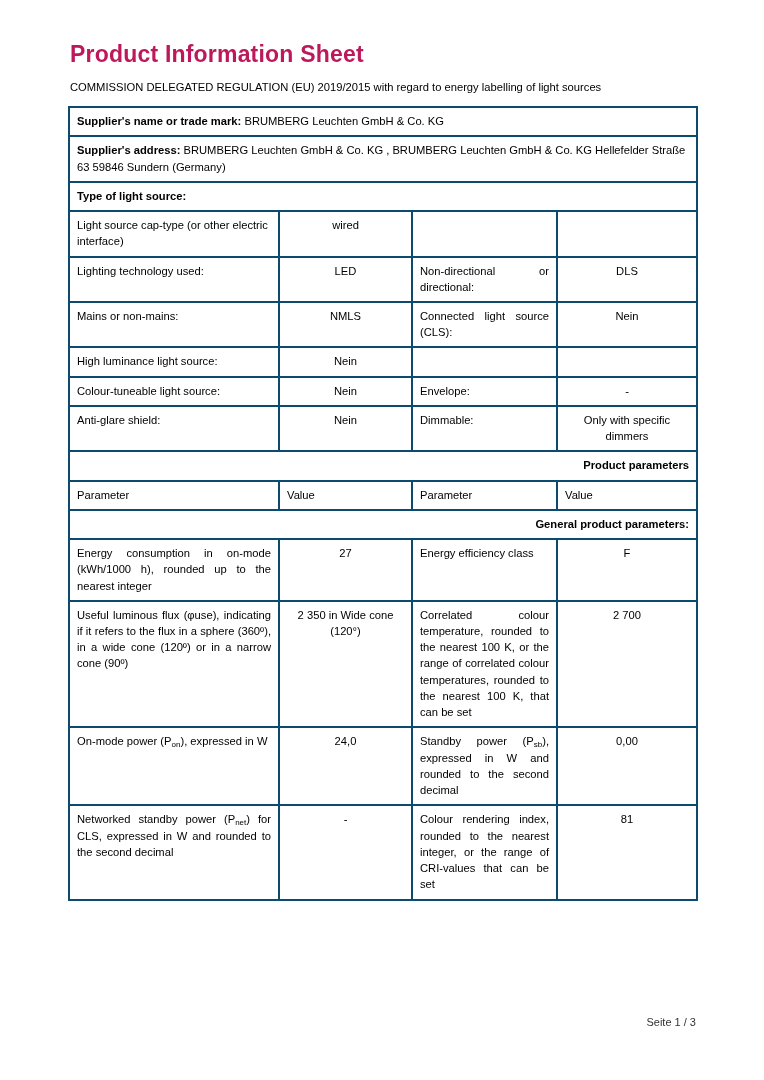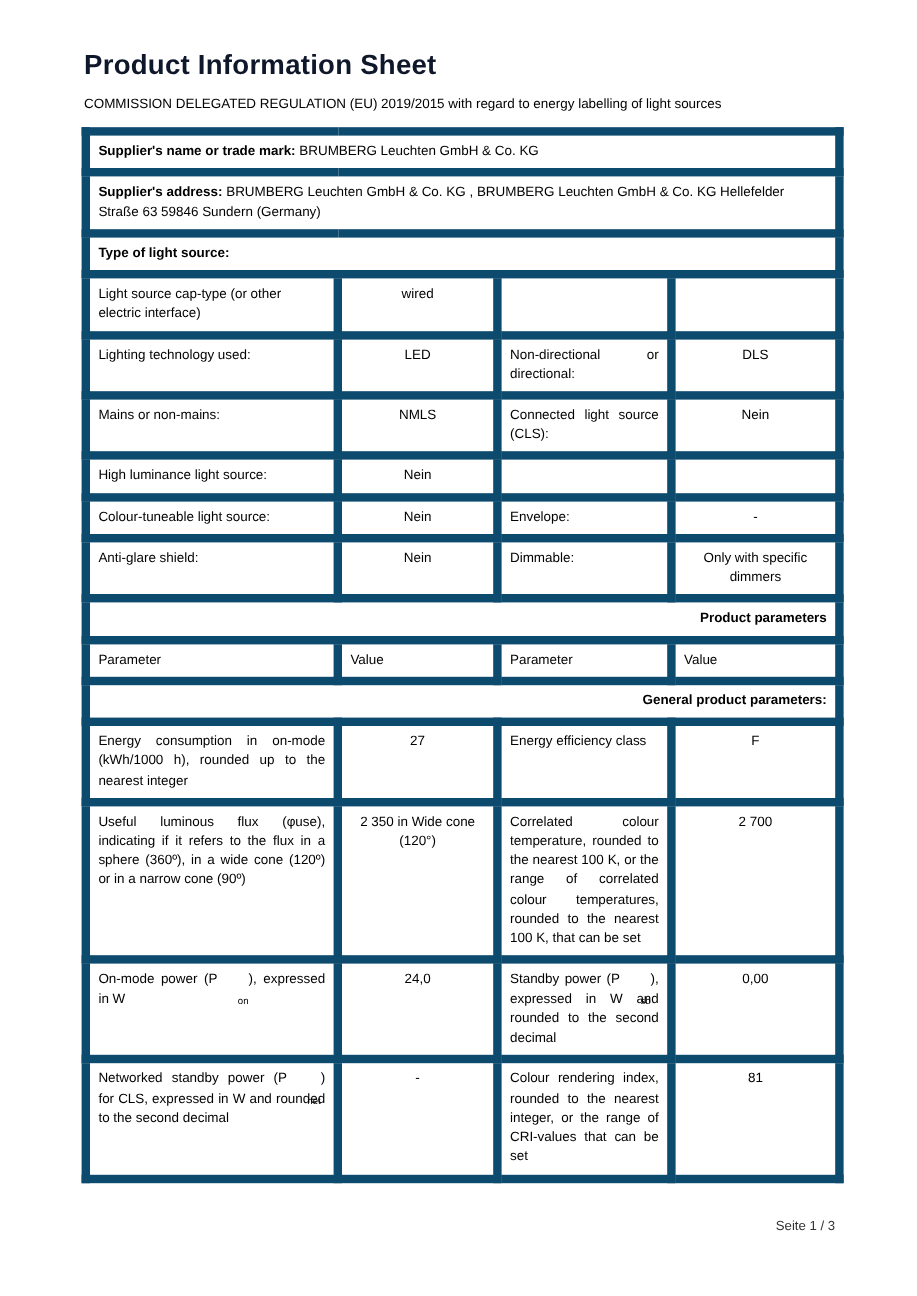--- a/index.html
+++ b/index.html
@@ -17,52 +17,51 @@
   .page {
     position: relative;
     width: 764px;
     height: 1080px;
     box-sizing: border-box;
     padding: 42px 68px 0 68px;
   }
   .title {
     font-size: 23px;
     font-weight: bold;
-    color: #0f172a;
+    color: #be185d;
     letter-spacing: 0.2px;
     margin: 0 0 12px 2px;
     line-height: 1.1;
   }
   .subtitle {
     font-size: 11.2px;
     line-height: 1.5;
     margin: 4px 0 10px 2px;
     padding-right: 4px;
   }
   table.doc {
     width: 628px;
     border-collapse: collapse;
     table-layout: fixed;
   }
   table.doc td {
-    border: 7px solid #0c4a6e;
+    border: 2px solid #0c4a6e;
     padding: 5px 7px 6px 7px;
     font-size: 11.2px;
     line-height: 1.45;
     vertical-align: top;
   }
   .b { font-weight: bold; }
   .center { text-align: center; }
   .just { text-align: justify; text-align-last: left; }
   sub {
     font-size: 8px;
     vertical-align: baseline;
     position: relative;
-    top: 18px;
-    margin-left: 17px;
+    top: 2px;
   }
   .footer {
     position: absolute;
     right: 68px;
     bottom: 52px;
     font-size: 11px;
     color: #333333;
   }
   .sectionhead {
     text-align: right;

